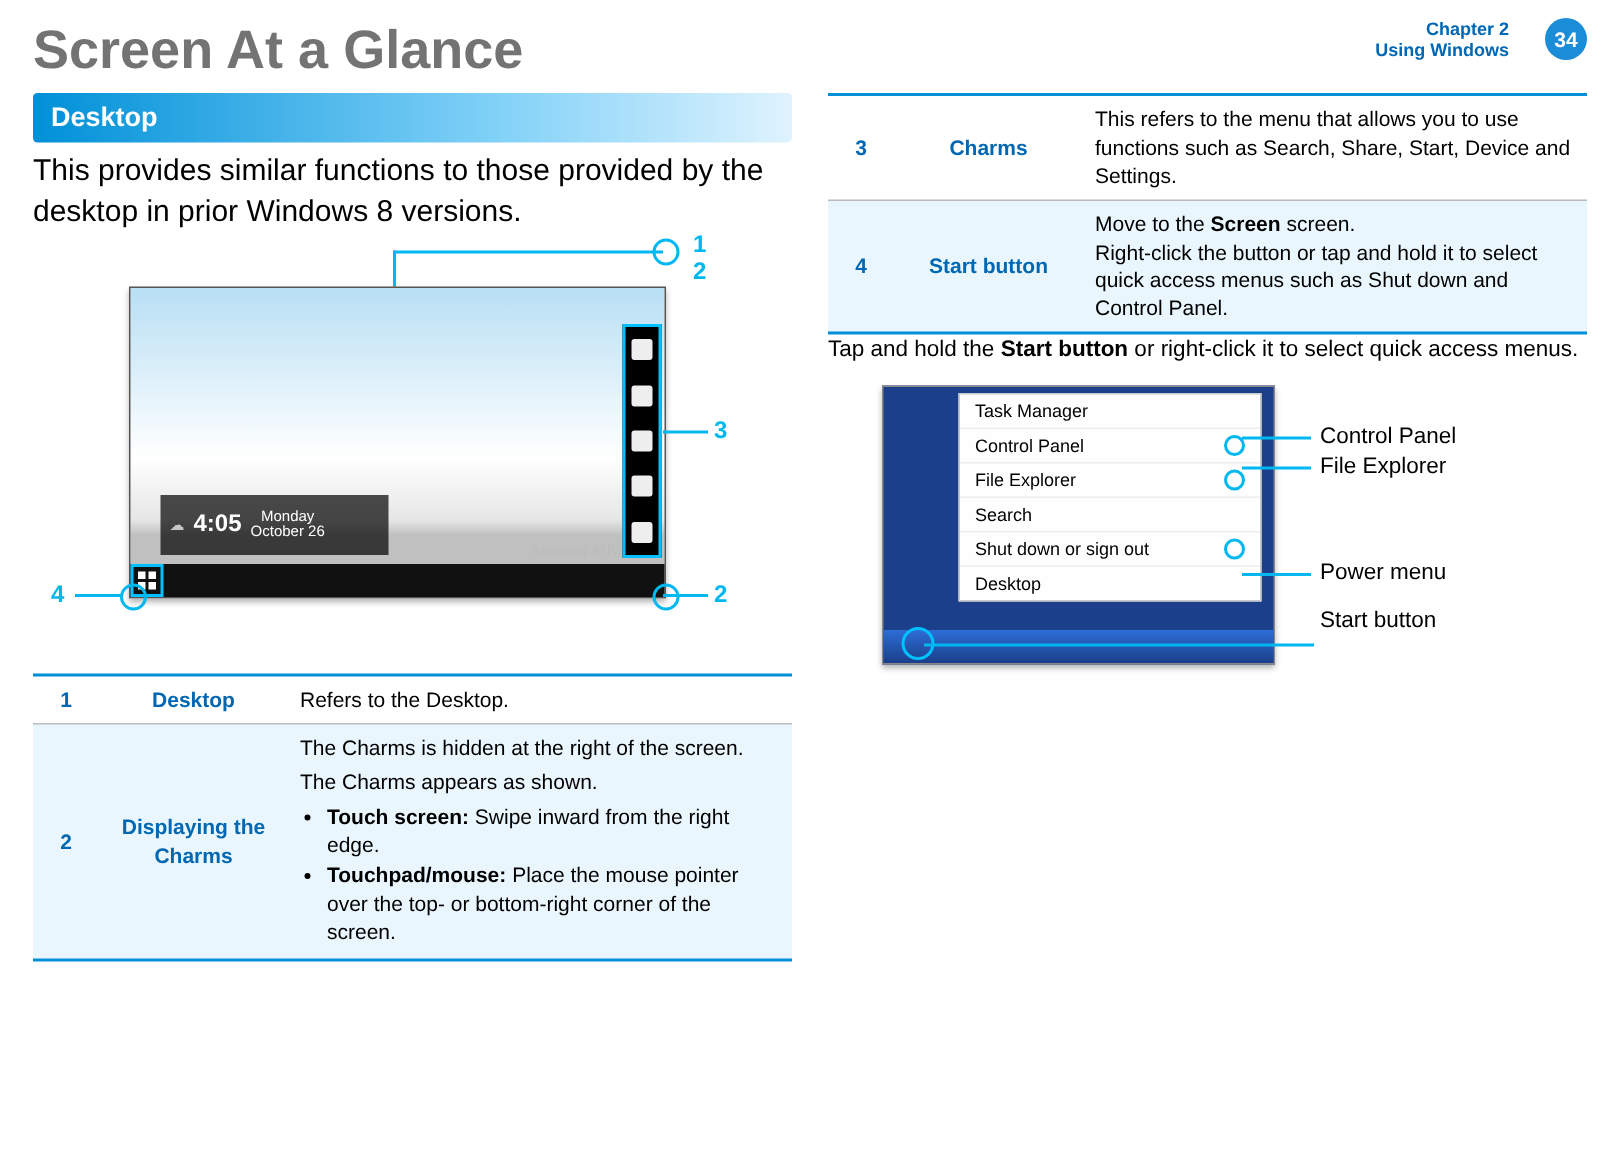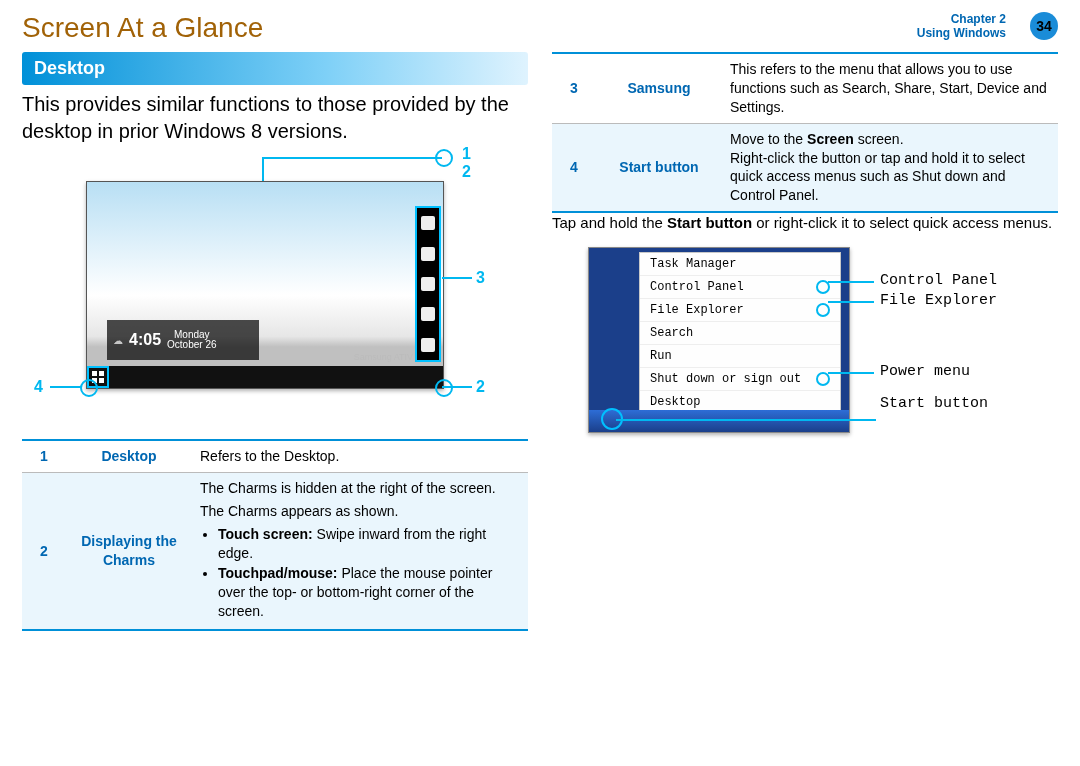--- a/index.html
+++ b/index.html
@@ -19,42 +19,42 @@
     padding: 12px 22px 10px 22px;
     box-sizing: border-box;
   }
   .top-row {
     display: flex;
     align-items: flex-start;
     justify-content: space-between;
     margin-bottom: 8px;
   }
   .title {
-    font-size: 28px;
-    font-weight: normal;
-    color: #a16207;
+    font-size: 36px;
+    font-weight: bold;
+    color: #737373;
   }
   .chapter-block {
     display: flex;
     align-items: flex-start;
     gap: 24px;
   }
   .chapter-text {
     text-align: right;
     font-size: 12px;
     font-weight: bold;
     color: #0067b2;
     line-height: 1.2;
   }
   .page-num {
     width: 28px;
     height: 28px;
     border-radius: 50%;
     background: #1a8cd8;
-    color: #000000;
+    color: #ffffff;
     display: flex;
     align-items: center;
     justify-content: center;
     font-size: 14px;
     font-weight: bold;
   }
   .columns {
     display: flex;
     gap: 24px;
     flex: 1;
@@ -177,21 +177,20 @@
   .body-text {
     font-size: 15px;
     line-height: 1.35;
     margin-bottom: 14px;
   }
   .menu-shot-wrap {
     position: relative;
     width: 440px;
     height: 186px;
     margin-left: 20px;
-    font-family: Liberation Mono, monospace;
   }
   .menu-shot {
     position: absolute; left: 16px; top: 0; width: 260px; height: 184px;
     border: 1px solid #888;
     background: #1b3f8a;
     box-shadow: 0 2px 4px rgba(0,0,0,0.3);
   }
   .context-menu {
     position: absolute;
     left: 50px; top: 4px; width: 200px;
@@ -299,21 +298,21 @@
         </tr>
       </tbody>
         </table>
     </div>
 
     <div class="col">
       <table class="def">
         <tbody>
             <tr>
           <td class="num-cell">3</td>
-          <td class="label-cell">Samsung</td>
+          <td class="label-cell">Charms</td>
           <td>This refers to the menu that allows you to use functions such as Search, Share, Start, Device and Settings.</td>
         </tr>
         <tr class="row-shade">
           <td class="num-cell">4</td>
           <td class="label-cell">Start button</td>
           <td>
             <div><span>Move to the </span><b>Screen</b><span> screen.</span></div>
             <div>Right-click the button or tap and hold it to select quick access menus such as Shut down and Control Panel.</div>
           </td>
         </tr>
@@ -335,23 +334,20 @@
                 <span class="lead-dot" style="position:static;display:inline-block;"></span>
               </div>
             <div class="mi">
                 <span>File Explorer</span>
                 <span class="lead-dot" style="position:static;display:inline-block;"></span>
               </div>
             <div class="mi">
                 <span>Search</span>
               </div>
             <div class="mi">
-                <span>Run</span>
-              </div>
-            <div class="mi">
                 <span>Shut down or sign out</span>
                 <span class="lead-dot" style="position:static;display:inline-block;"></span>
               </div>
             <div class="mi">
                 <span>Desktop</span>
               </div>
           </div>
           <div class="menu-taskbar"></div>
           <div class="menu-start"></div>
         </div>

